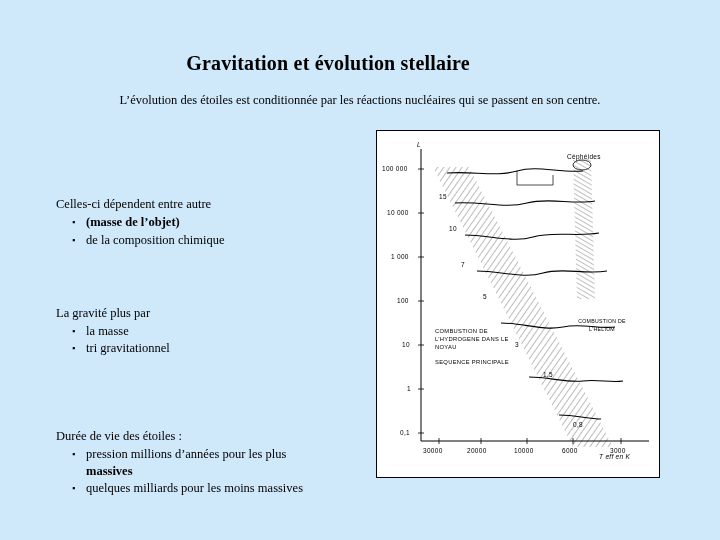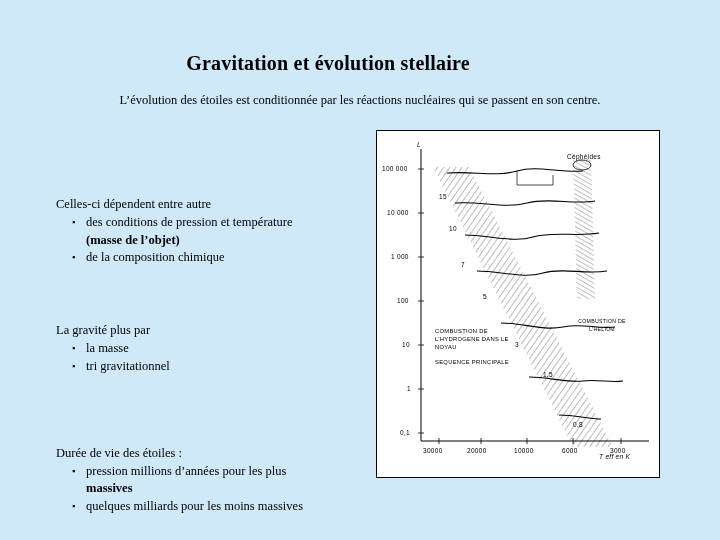--- a/index.html
+++ b/index.html
@@ -127,21 +127,21 @@
 
   <div class="title">Gravitation et évolution stellaire</div>
 
   <div class="subtitle">L’évolution des étoiles est conditionnée par les réactions nucléaires qui se passent en son centre.</div>
 
   <div class="body-text">
 
     <div class="para">
       <p class="lead">Celles-ci dépendent entre autre</p>
       <ul class="bullets">
-        <li><span class="bul">▪</span><span>des conditions de pression et température</span></li>
+        <li><span class="bul">▪</span></li>
       </ul>
       <div class="cont">(masse de l’objet)</div>
       <ul class="bullets">
         <li><span class="bul">▪</span><span>de la composition chimique</span></li>
       </ul>
     </div>
 
     <div class="spacer-gap"></div>
 
     <div class="para">

